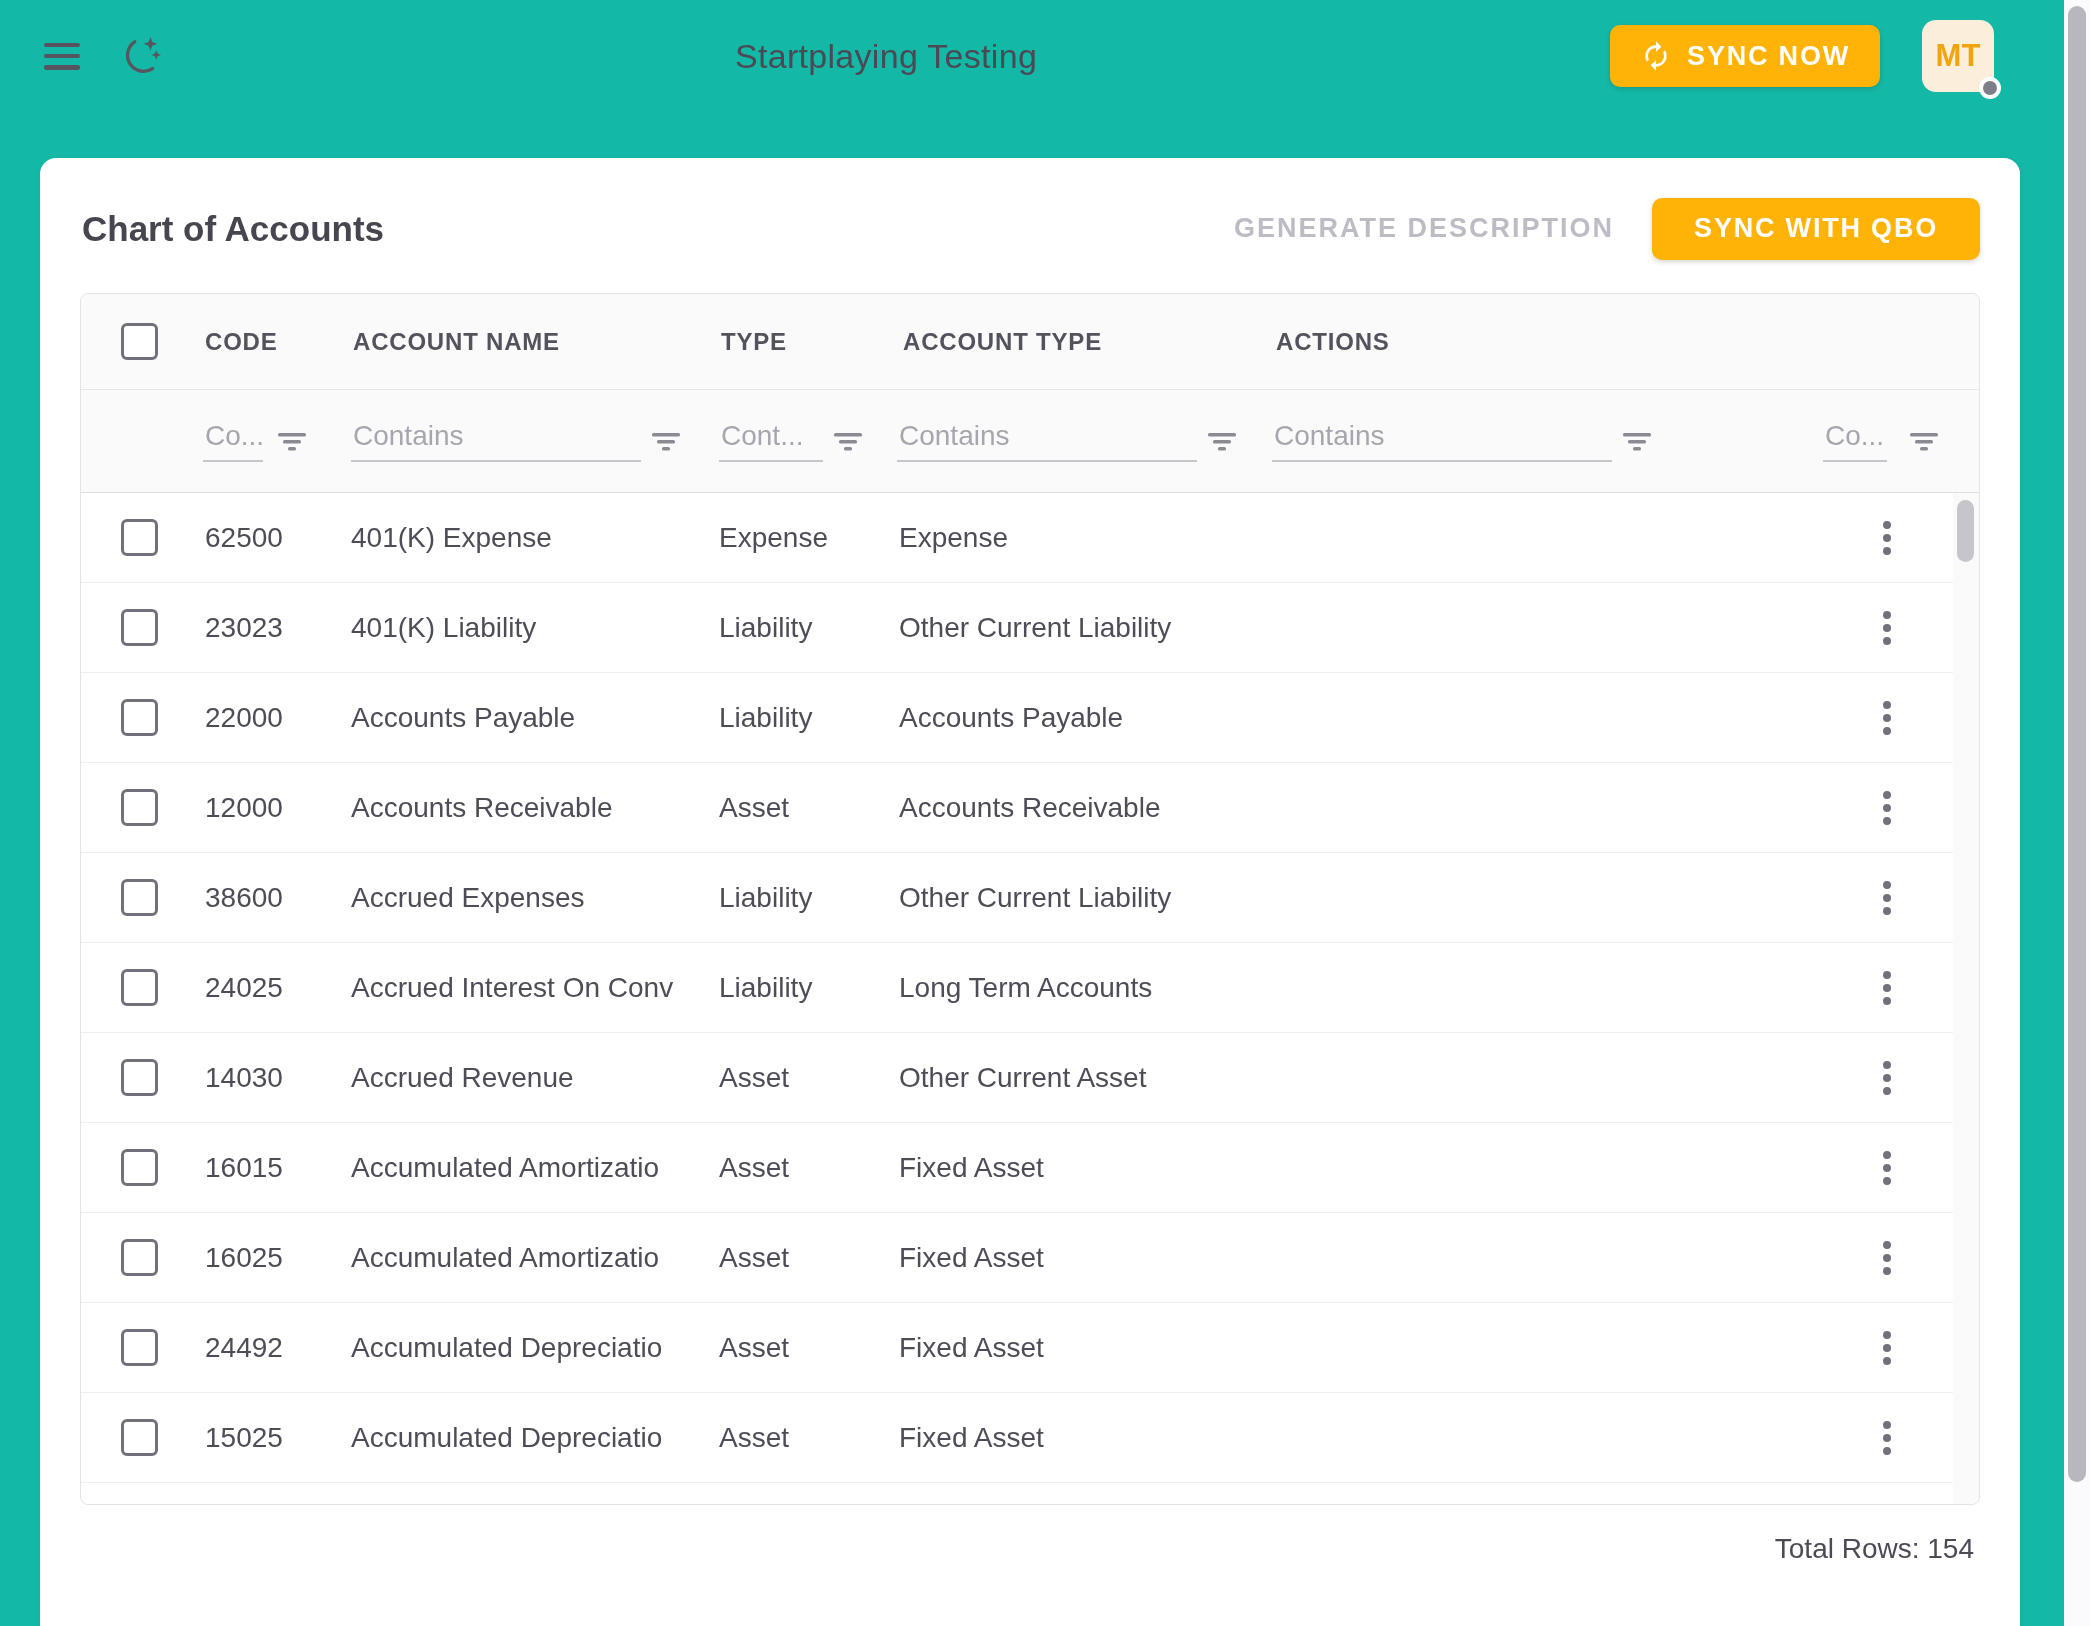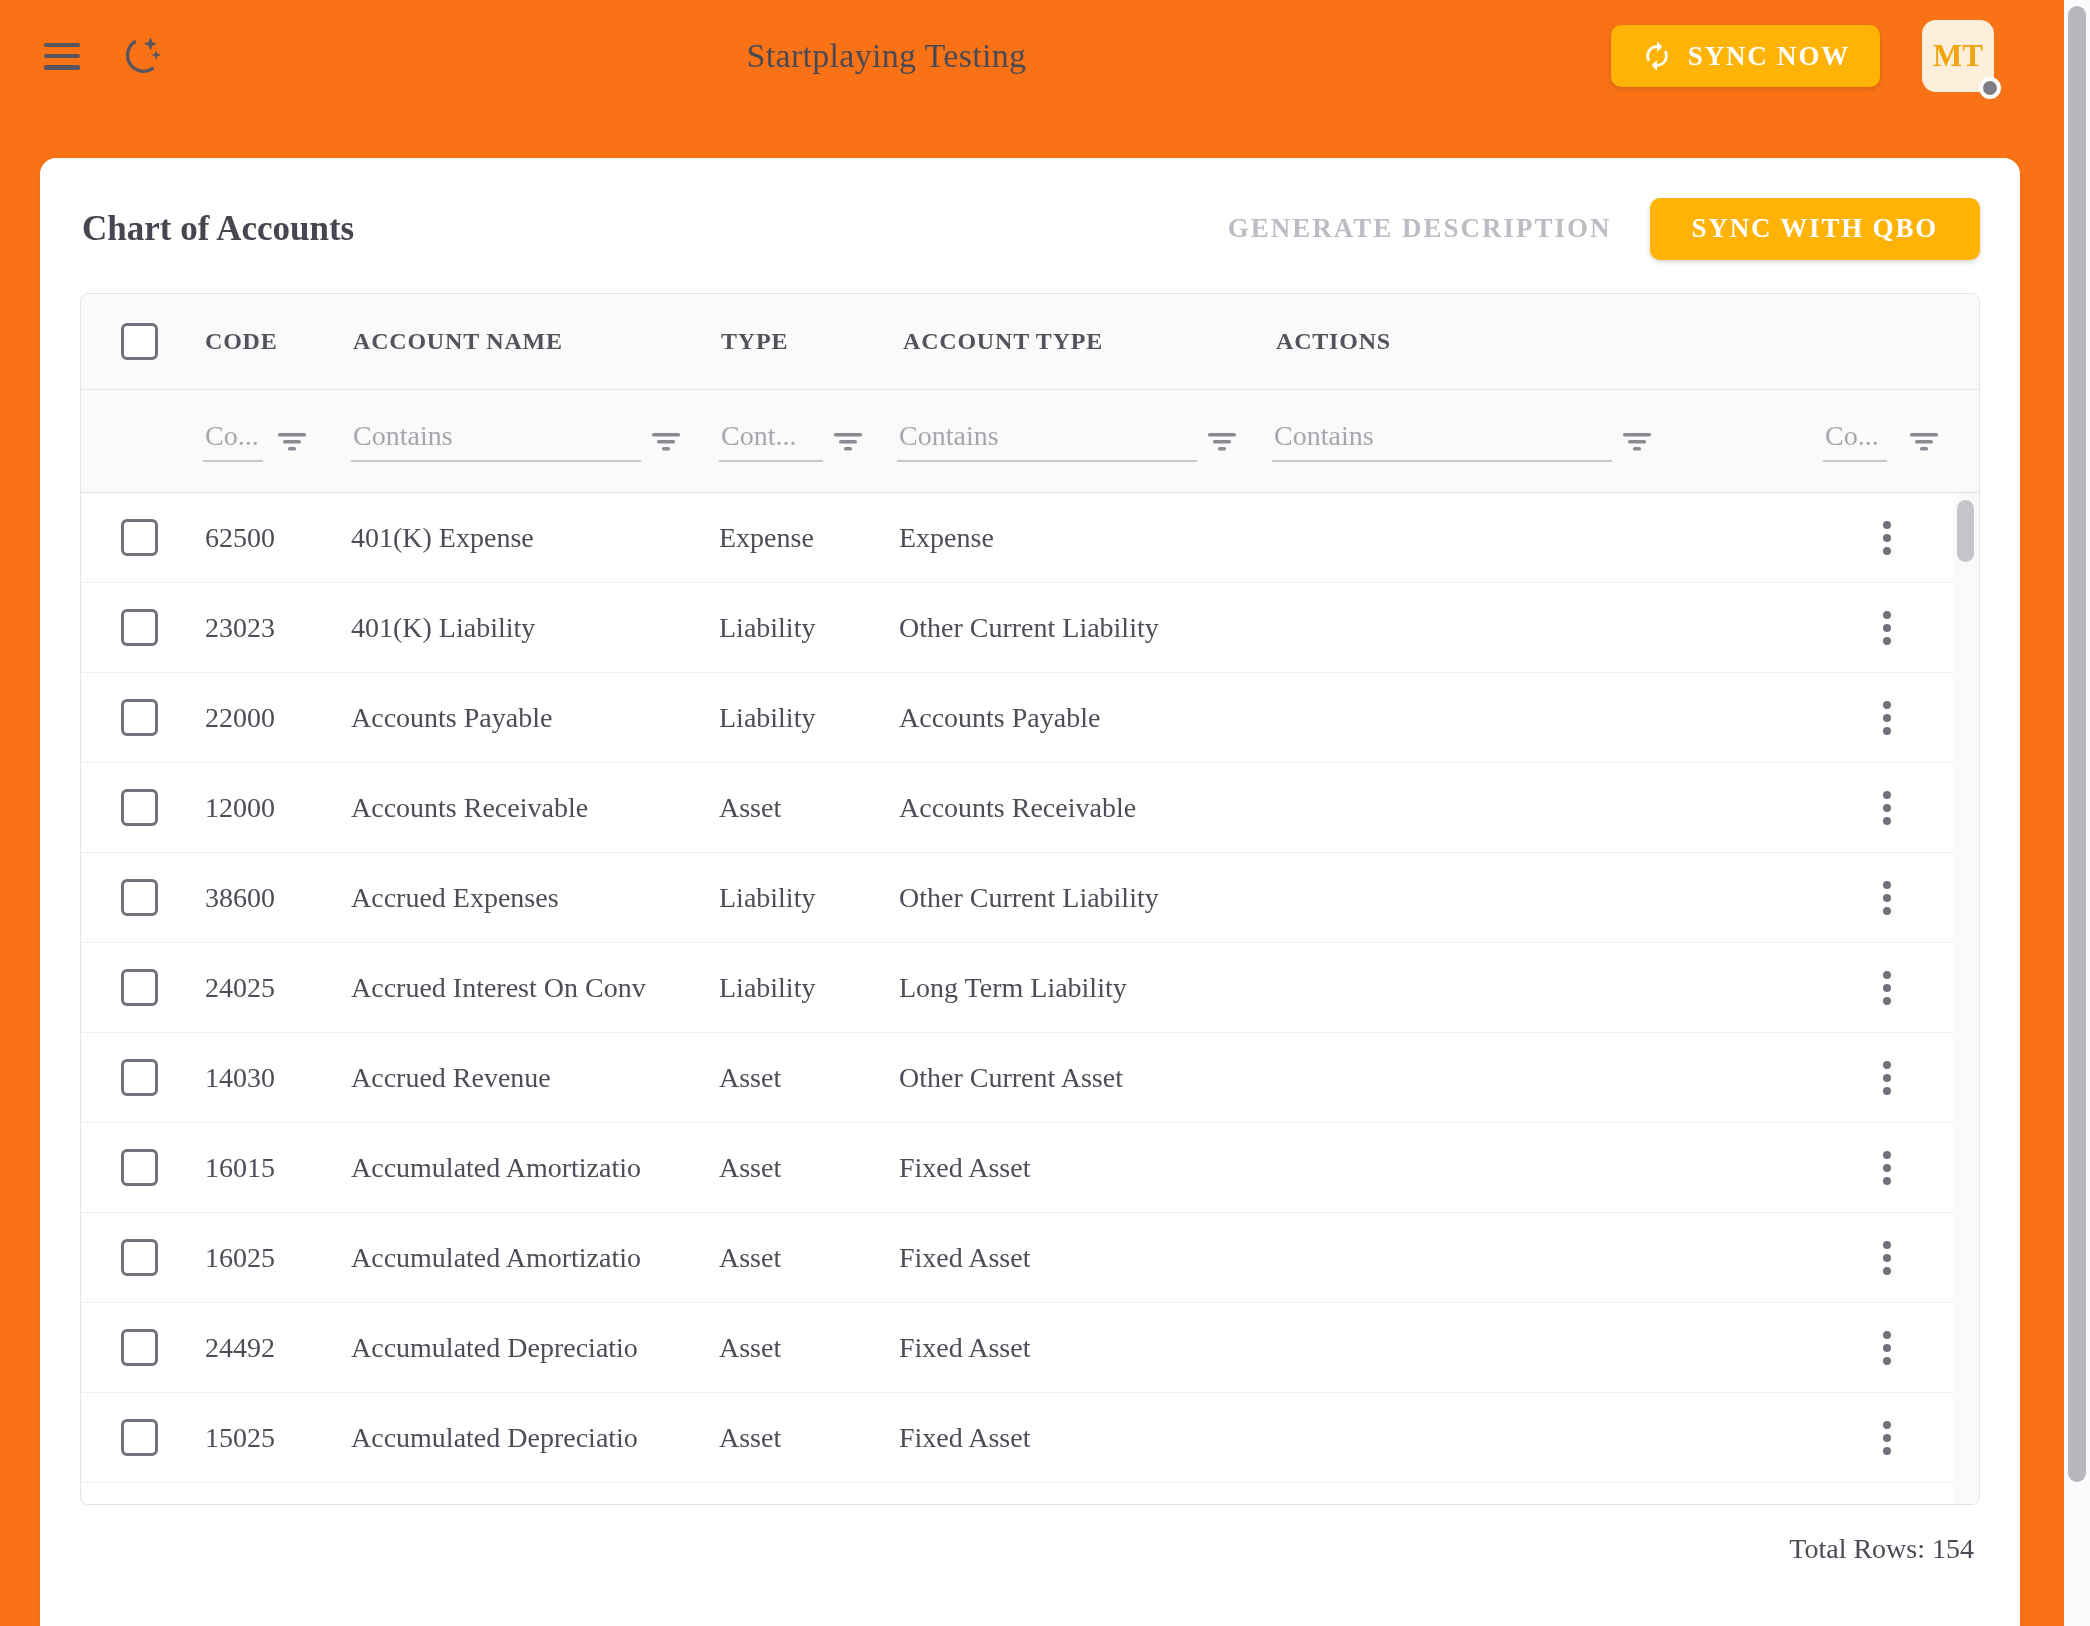--- a/index.html
+++ b/index.html
@@ -1,18 +1,18 @@
 <!DOCTYPE html>
 <html style="--accent: #feb306; --avatar-bg: #fbeedb; --avatar-text: #f0a50e;"><head>
 <meta charset="utf-8">
 <style>
   * { margin:0; padding:0; box-sizing:border-box; }
   html,body { width:2090px; height:1626px; }
   body { font-family:"Liberation Sans", sans-serif; background:#f4f4f8; overflow:hidden; }
-  .screen { position:relative; width:2090px; height:1626px; background:#f97316; overflow:hidden;font-family:Liberation Serif, serif; }
+  .screen { position:relative; width:2090px; height:1626px; background:#14b8a6; overflow:hidden; }
 
   
   .appbar { height:112px; display:flex; align-items:center; padding:0 96px 0 44px; }
   .hamburger { width:36px; height:27px; display:flex; flex-direction:column; justify-content:space-between; cursor:pointer; }
   .hamburger span { display:block; height:4.5px; background:#56555f; border-radius:2px; }
   .moon-wrap { margin-left:40px; cursor:pointer; display:flex; align-items:center; }
   .app-title { flex:1; text-align:center; font-size:34px; font-weight:500; color:#4b4a54; letter-spacing:0.3px; }
   .sync-now-btn { height:62px; border:none; border-radius:10px; background:var(--accent,#feb306);
     color:#fff; font-family:inherit; font-size:27px; font-weight:700; letter-spacing:1.8px;
     display:flex; align-items:center; gap:15px; padding:0 30px; cursor:pointer;
@@ -292,21 +292,21 @@
     </div>
   </div>
 
   <div class="grid-row trow">
     <div class="cb-cell">
       <div class="checkbox"></div>
     </div>
     <div class="td">24025</div>
     <div class="td td-name">Accrued Interest On Conv</div>
     <div class="td td-type">Liability</div>
-    <div class="td">Long Term Liability</div>
+    <div class="td">Long Term Accounts</div>
     <div class="td"></div>
     <div>
       <div class="kebab">
                   <i></i>
                   <i></i>
                   <i></i>
                 </div>
     </div>
   </div>
 

